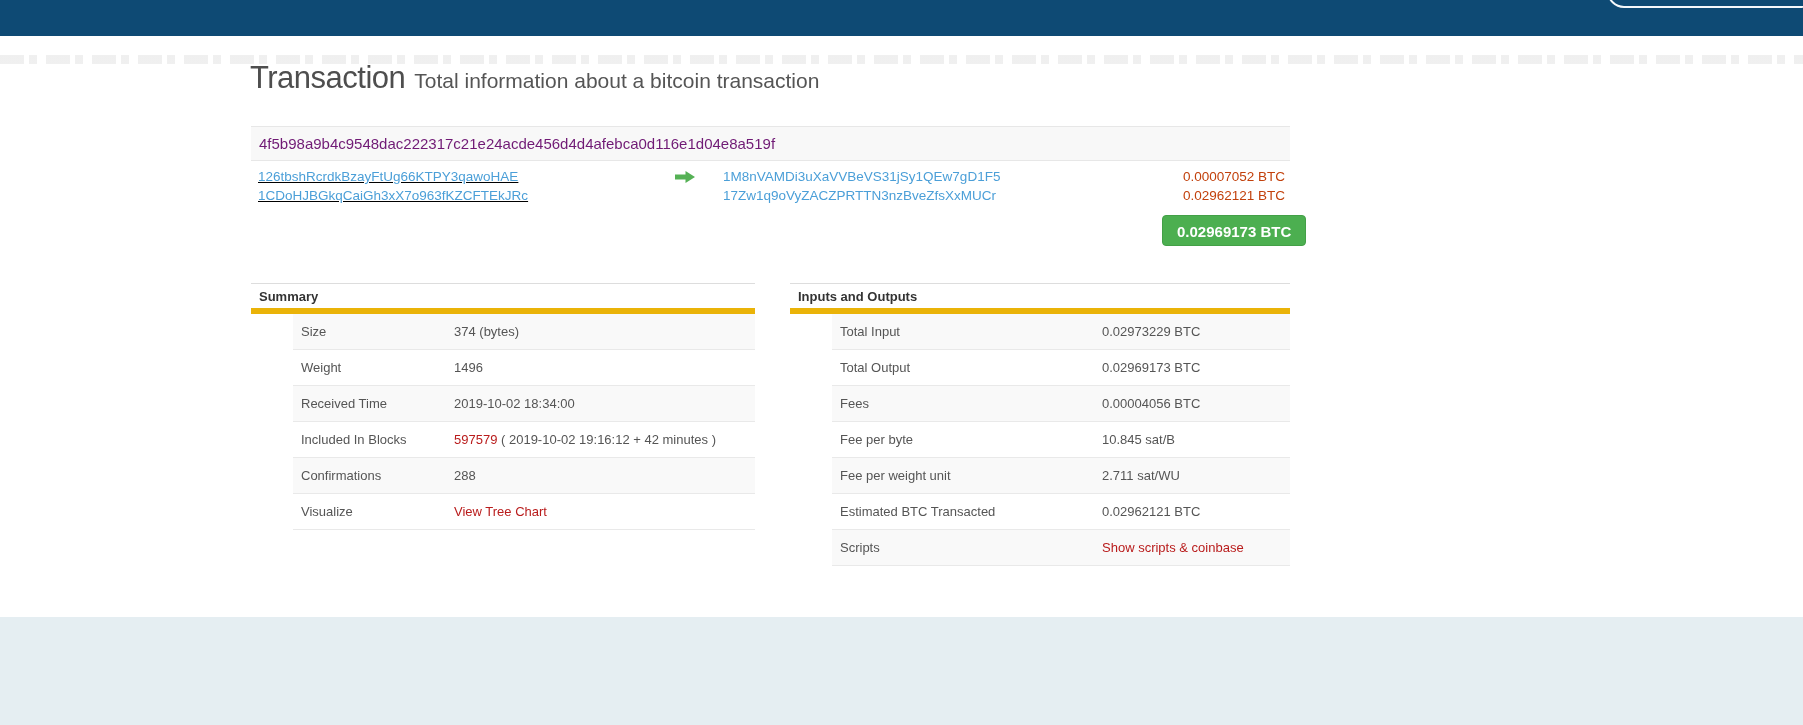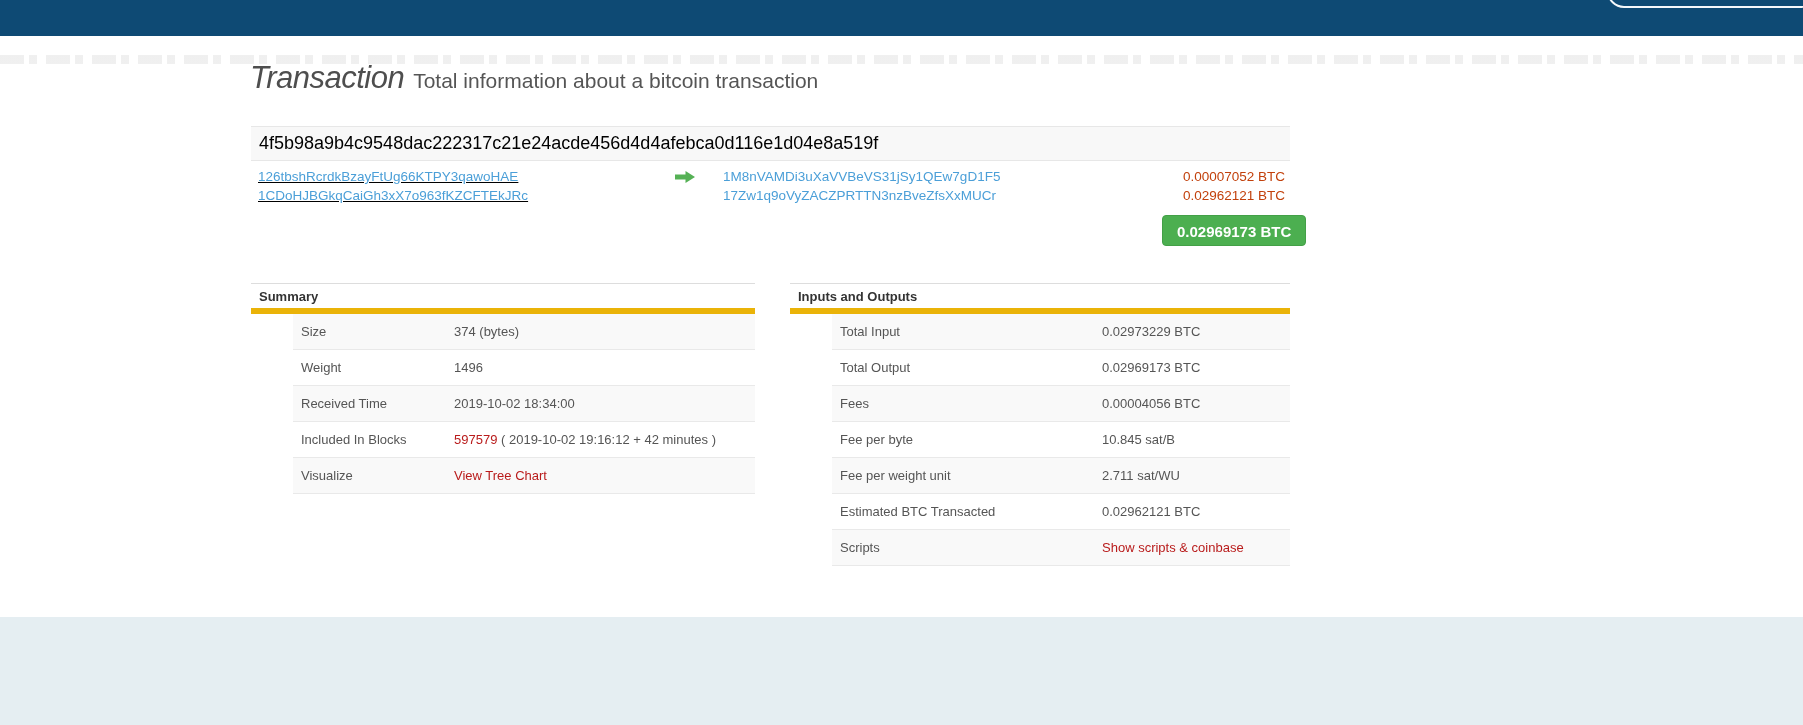--- a/index.html
+++ b/index.html
@@ -11,28 +11,28 @@
   .searchbox { position:absolute; top:-26px; right:-14px; width:210px; height:34px;
                border:2px solid #f4f8fb; border-radius:17px; background:transparent; }
 
   
   .ticker-strip { position:absolute; top:55px; left:0; width:1803px; height:9px;
     background:repeating-linear-gradient(90deg,#ededed 0 24px,#ffffff 24px 29px,#ededed 29px 37px,#ffffff 37px 46px);
     opacity:.85; }
 
   
   .page-head { position:absolute; left:250px; top:60px; white-space:nowrap; }
-  .page-title { font-size:31px; color:#4e4e4e; letter-spacing:-0.5px;font-style:italic; }
+  .page-title { font-size:31px; color:#4e4e4e; letter-spacing:-0.5px; }
   .page-subtitle { font-size:21px; color:#555555; margin-left:9px; }
 
   
   .hash-row { position:absolute; left:251px; top:126px; width:1039px; height:35px;
               background:#f8f8f8; border-top:1px solid #e7e7e7; border-bottom:1px solid #e7e7e7;
               display:flex; align-items:center; padding:0 8px; }
-  .hash-row a { font-size:18px; color:#000000; text-decoration:none; }
+  .hash-row a { font-size:15px; color:#701a75; text-decoration:none; }
 
   
   .addr { font-size:13.5px; color:#4b9fd8; text-decoration:none; display:block; line-height:19px; }
   .inputs-col  { position:absolute; left:258px; top:167px;text-decoration:underline; }
   .outputs-col { position:absolute; left:723px; top:167px; }
   .arrow-icon  { position:absolute; left:674px; top:170px; width:22px; height:14px; }
   .amounts-col { position:absolute; left:1080px; top:167px; width:205px; text-align:right; }
   .amounts-col span { display:block; font-size:13.5px; color:#c2410c; line-height:19px; }
 
   .total-badge { position:absolute; left:1162px; top:215px; height:31px; line-height:31px;
@@ -107,20 +107,24 @@
     <div class="tlabel">Received Time</div>
     <div class="tvalue">2019-10-02 18:34:00</div>
   </div>
   <div class="trow">
     <div class="tlabel">Included In Blocks</div>
     <div class="tvalue">
       <a href="#">597579</a><span> ( 2019-10-02 19:16:12 + 42 minutes )</span>
     </div>
   </div>
   <div class="trow">
+    <div class="tlabel">Confirmations</div>
+    <div class="tvalue">288</div>
+  </div>
+  <div class="trow">
     <div class="tlabel">Visualize</div>
     <div class="tvalue">
       <a href="#">View Tree Chart</a>
     </div>
   </div>
 </div>
 
 <div class="dtable right">
   <div class="thead">Inputs and Outputs</div>
   <div class="trow">

